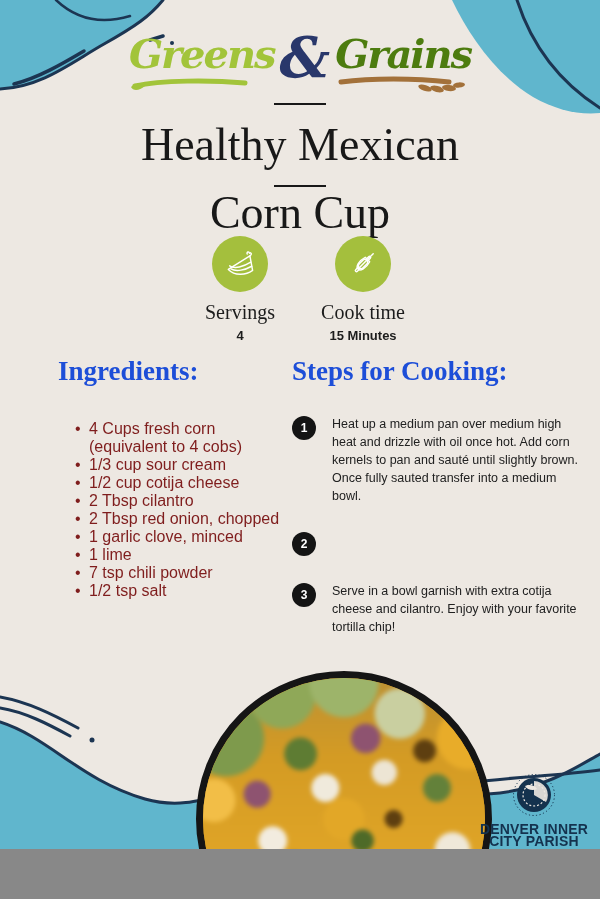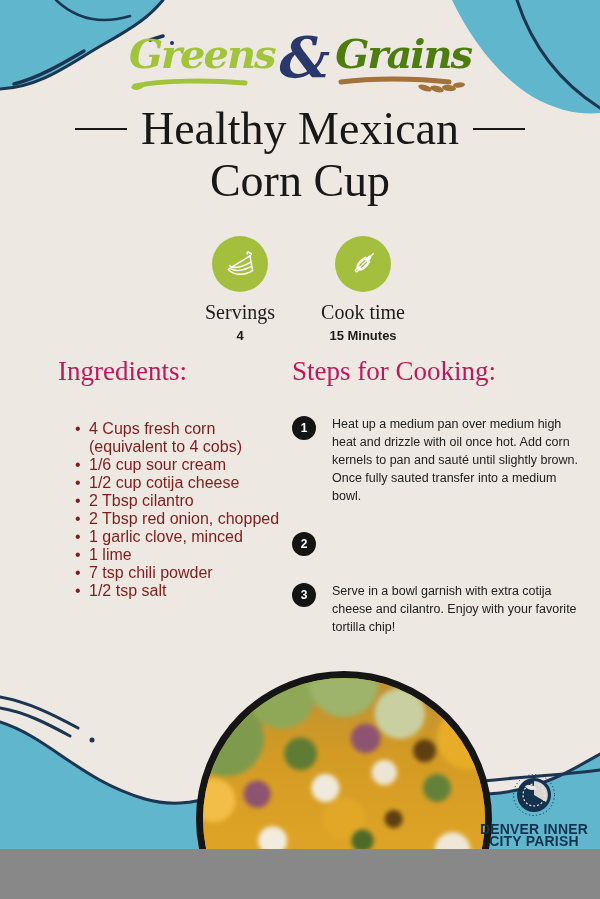--- a/index.html
+++ b/index.html
@@ -16,37 +16,37 @@
         font-weight:700;font-size:40px;line-height:1;letter-spacing:-2px;}
   .logo .word-greens{color:#A2C43A;}
   .logo .word-grains{color:#4d7c0f;}
   .logo .amp{font-family:"DejaVu Serif",serif;font-style:italic;font-weight:700;
         font-size:56px;line-height:.85;color:#29376B;margin:0 5px;}
   .logo .flourish{position:absolute;left:2px;top:40px;}
 
   
   .title{position:absolute;top:103px;left:0;right:0;text-align:center;z-index:2;
         font-family:"Liberation Serif",serif;color:#181818;}
-  .title-row{display:flex;align-items:center;justify-content:center;gap:14px;}
+  .title-row{display:flex;align-items:center;justify-content:center;gap:14px;flex-direction:column;}
   .title-rule{width:52px;border-top:2px solid #181818;flex:0 0 auto;}
   .title-line{font-size:46px;line-height:52px;white-space:nowrap;}
 
   
   .meta-item{position:absolute;top:236px;width:130px;text-align:center;z-index:2;}
   .meta-servings{left:175px;}
   .meta-cooktime{left:298px;}
   .meta-icon{width:56px;height:56px;border-radius:50%;background:#A4BF3D;
         margin:0 auto 9px;display:flex;align-items:center;justify-content:center;}
   .meta-label{font-family:"Liberation Serif",serif;font-size:20px;color:#1c1c1c;}
   .meta-value{font-size:13px;font-weight:700;color:#1c1c1c;margin-top:4px;}
 
   
   .ingredients{position:absolute;left:58px;top:356px;width:234px;z-index:2;}
-  .section-heading{font-family:"Liberation Serif",serif;font-size:27px;color:#be185d;
-        margin:0;font-weight:400;}
+  .section-heading{font-family:"Liberation Serif",serif;font-size:27px;color:#1d4ed8;
+        margin:0;font-weight:700;}
   .ing-list{list-style:none;margin:33px 0 0 17px;padding:0;font-size:16px;color:#7f1d1d;}
   .ing-list li{position:relative;padding-left:14px;line-height:18px;}
   .ing-list li::before{content:"•";position:absolute;left:0;top:0;}
 
   
   .steps{position:absolute;left:292px;top:356px;width:296px;z-index:2;}
   .step-list{margin-top:28px;display:flex;flex-direction:column;gap:26px;}
   .step{display:flex;gap:16px;}
   .step-num{flex:0 0 24px;width:24px;height:24px;border-radius:50%;background:#141414;
         color:#fff;font-size:12px;font-weight:700;display:flex;align-items:center;
@@ -179,21 +179,21 @@
       </svg>
     </div>
     <div class="meta-label">Cook time</div>
     <div class="meta-value">15 Minutes</div>
   </div>
 
   <div class="ingredients">
     <h2 class="section-heading">Ingredients:</h2>
     <ul class="ing-list">
         <li>4 Cups fresh corn (equivalent to 4 cobs)</li>
-        <li>1/6 cup sour cream</li>
+        <li>1/3 cup sour cream</li>
         <li>1/2 cup cotija cheese</li>
         <li>2 Tbsp cilantro</li>
         <li>2 Tbsp red onion, chopped</li>
         <li>1 garlic clove, minced</li>
         <li>1 lime</li>
         <li>7 tsp chili powder</li>
         <li>1/2 tsp salt</li>
       </ul>
   </div>
 

